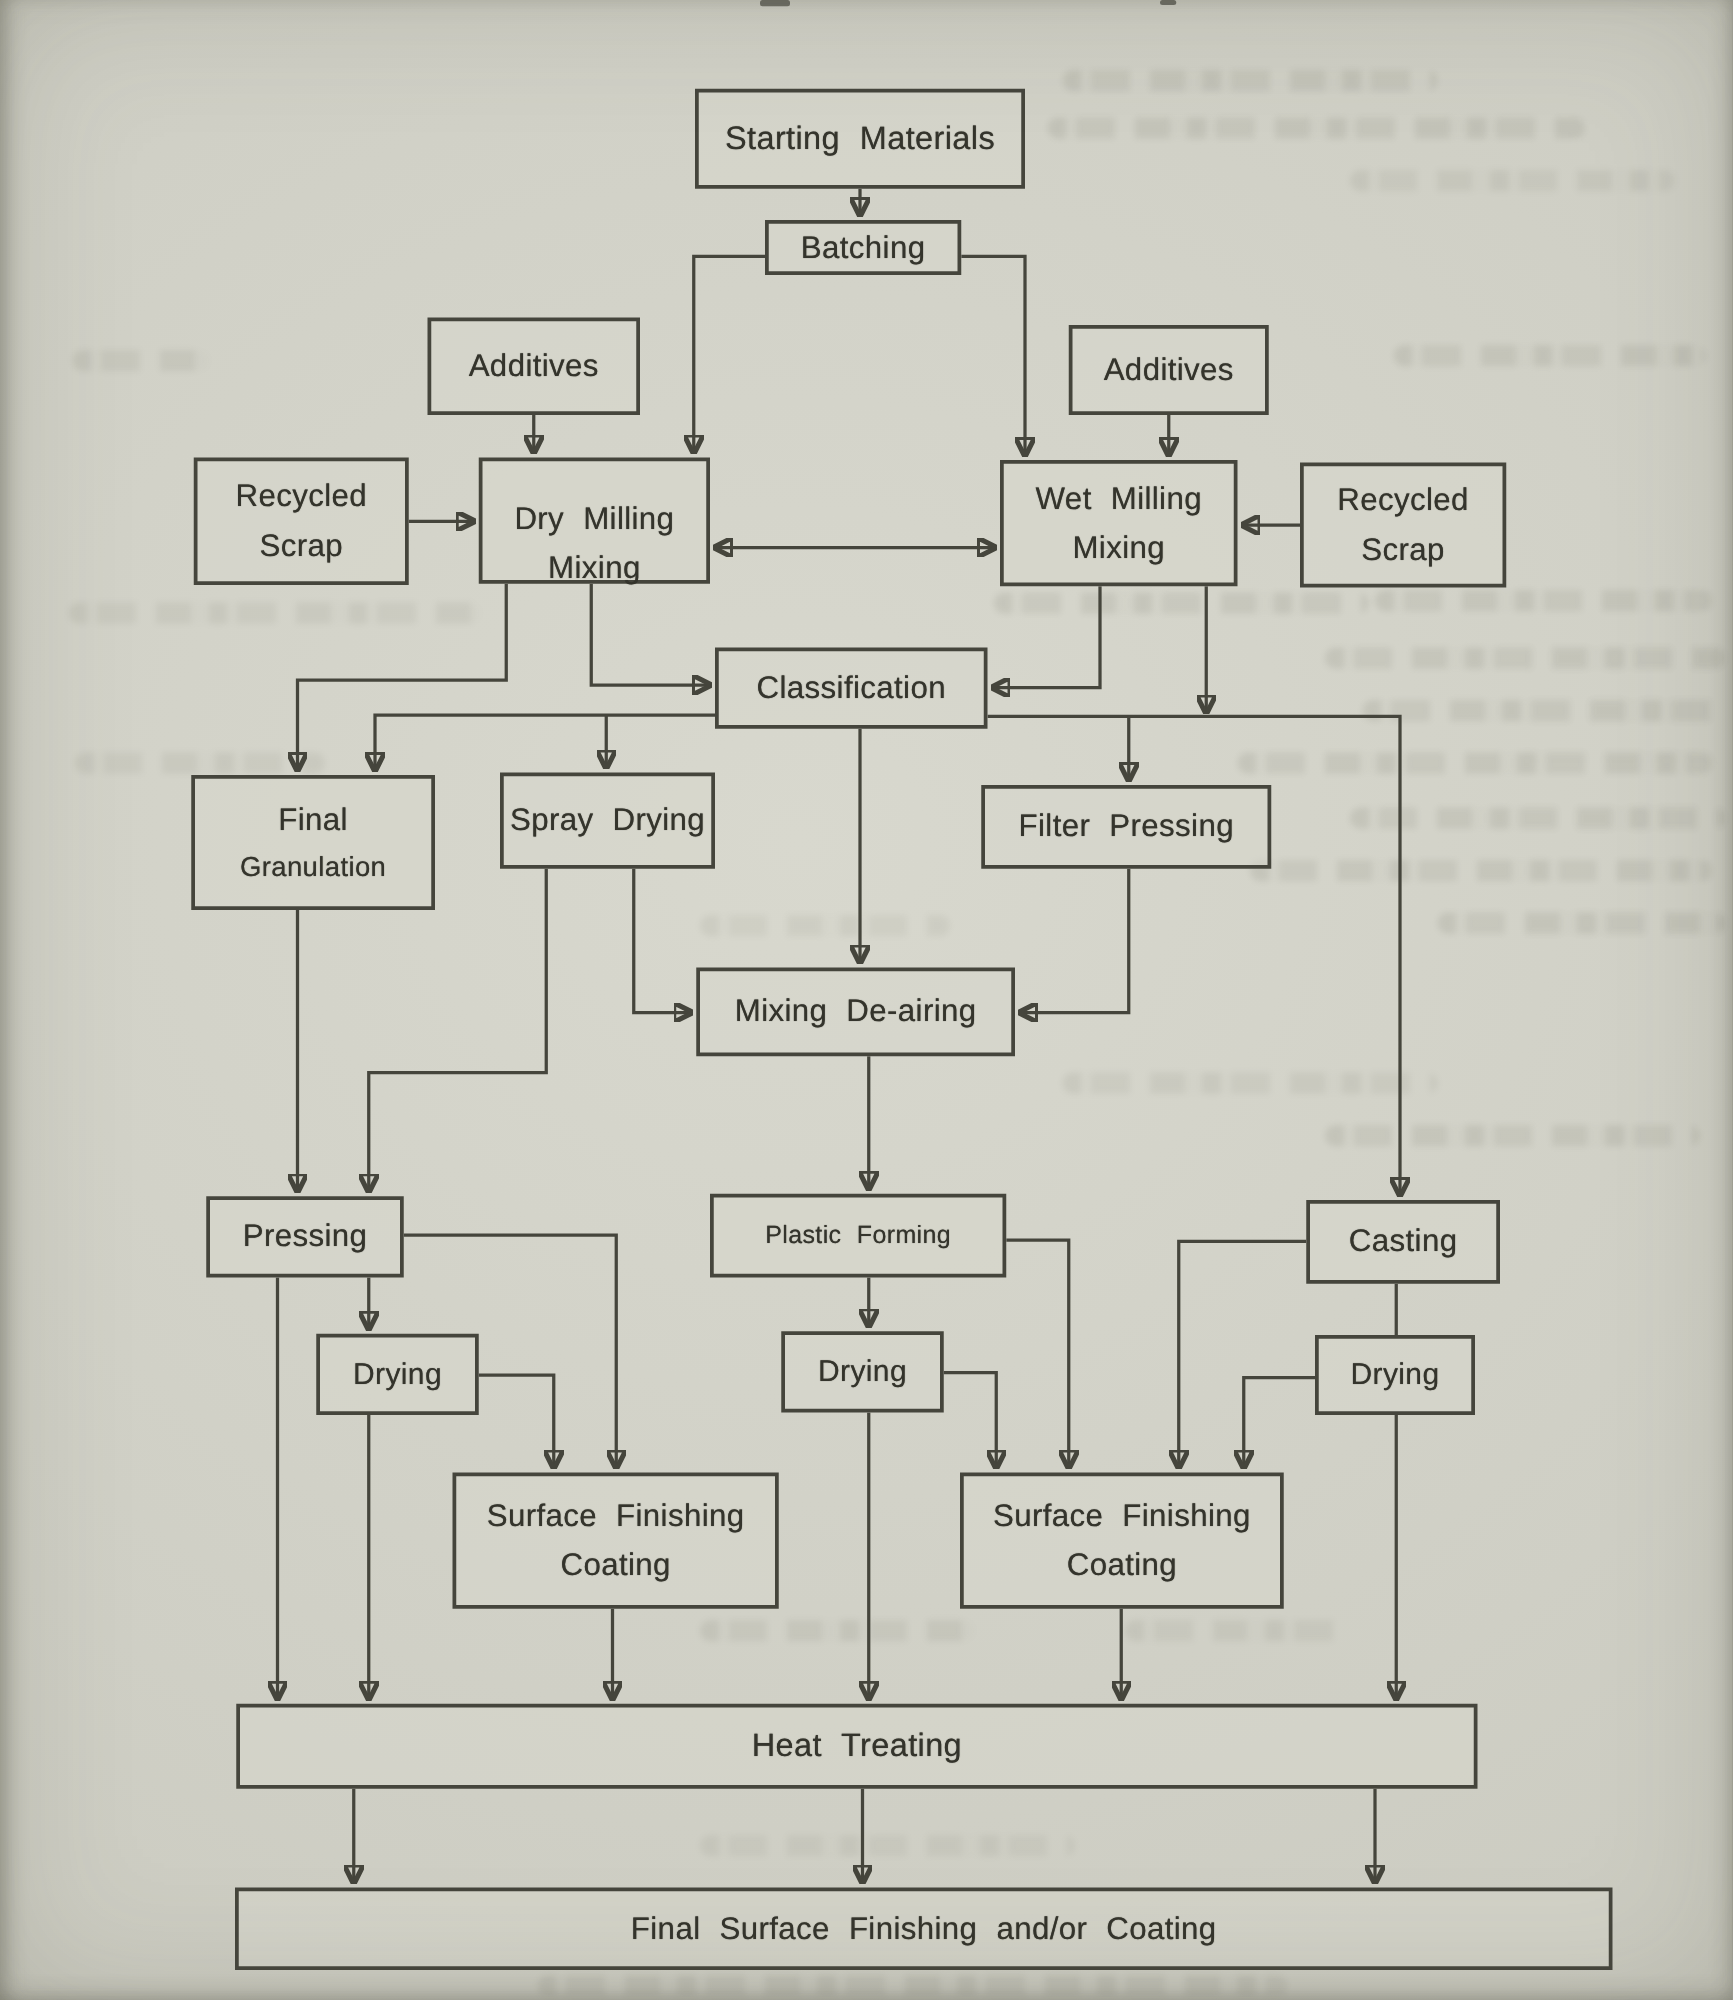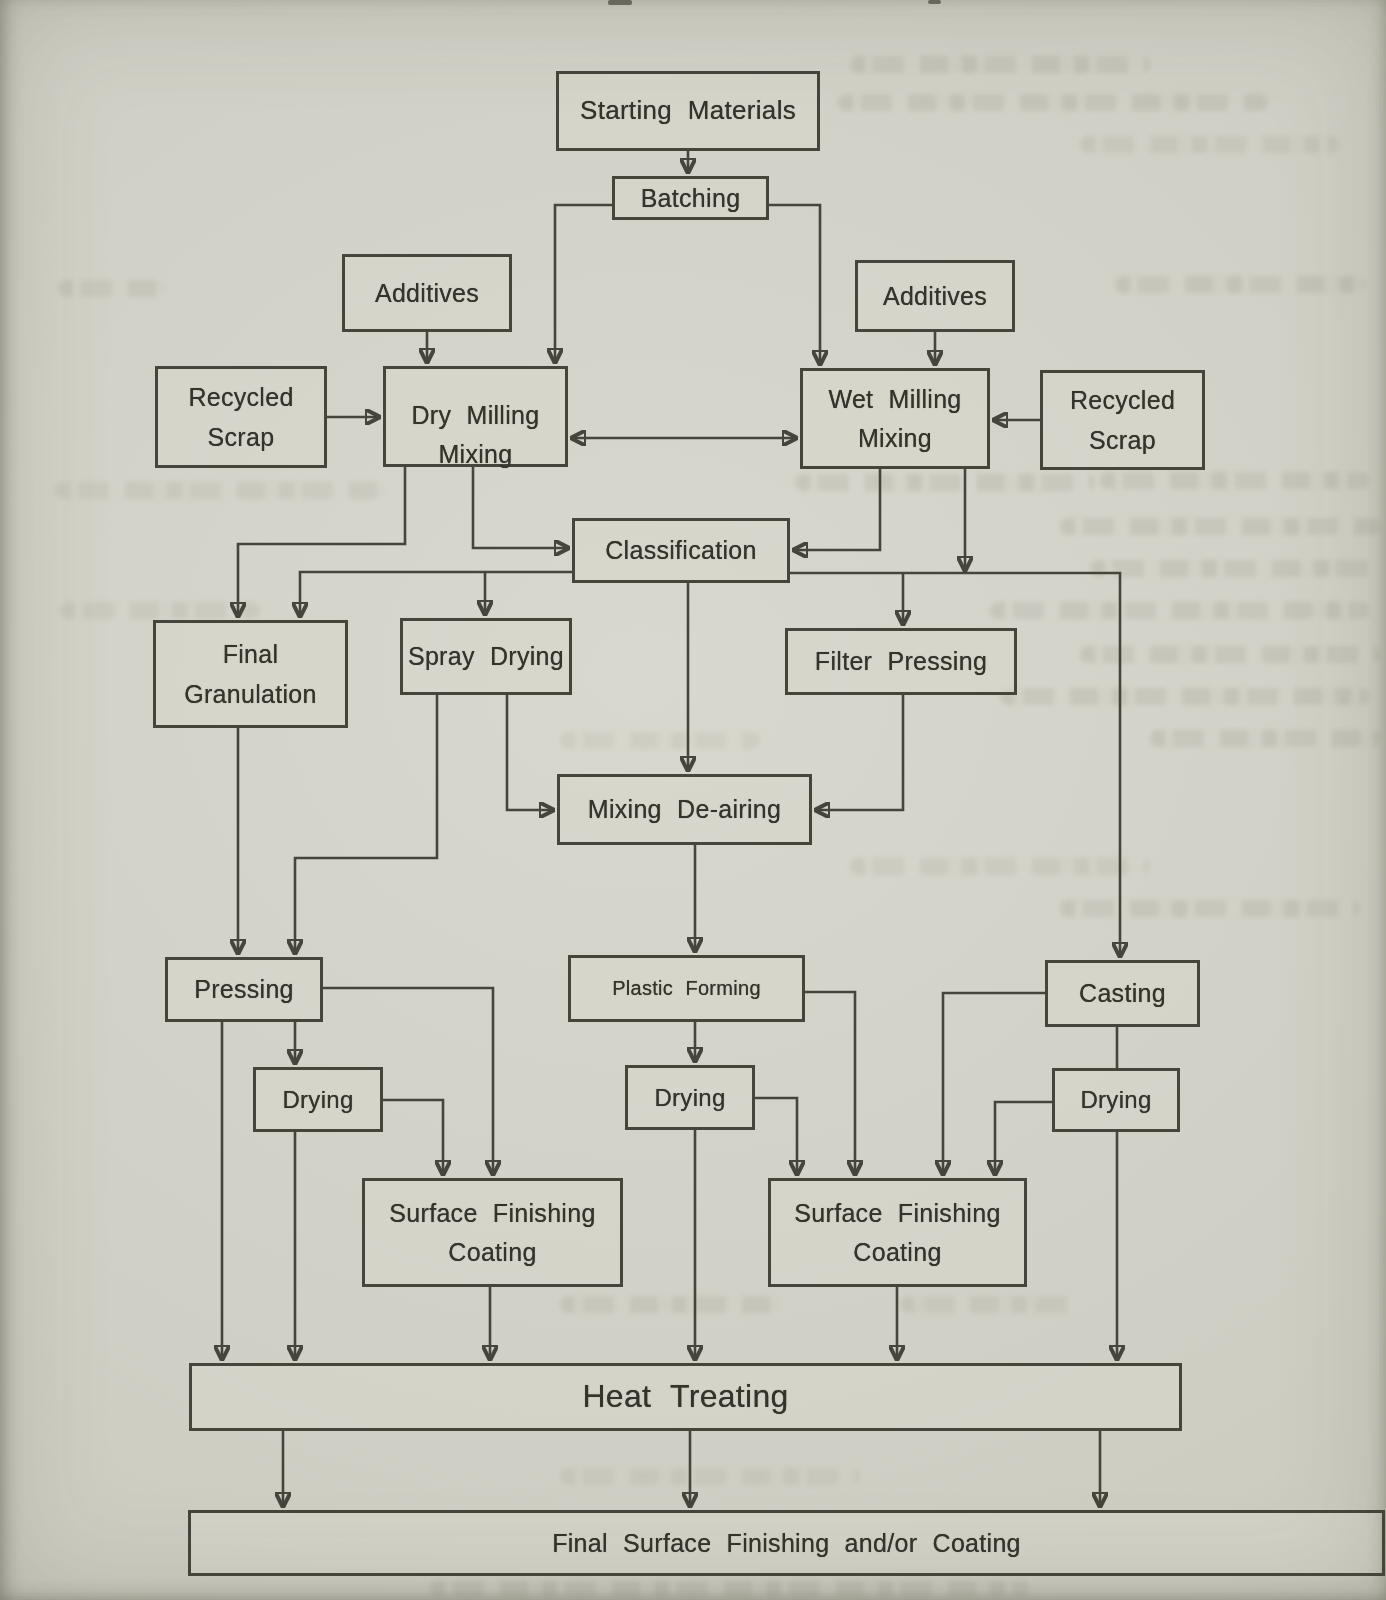--- a/index.html
+++ b/index.html
@@ -137,21 +137,21 @@
       </div>
       <div class="node" style="left: 1040px; top: 370px; width: 165px; height: 100px;">
         <span class="lbl" style="font-size: 25px;">Recycled</span>
         <span class="lbl" style="font-size: 25px;">Scrap</span>
       </div>
       <div class="node" style="left: 572px; top: 518px; width: 218px; height: 65px;">
         <span class="lbl" style="font-size: 25px;">Classification</span>
       </div>
       <div class="node" style="left: 153px; top: 620px; width: 195px; height: 108px;">
         <span class="lbl" style="font-size: 25px;">Final</span>
-        <span class="lbl" style="font-size: 25px;">Granulation</span>
+        <span class="lbl" style="font-size: 22px;">Granulation</span>
       </div>
       <div class="node" style="left: 400px; top: 618px; width: 172px; height: 77px;">
         <span class="lbl" style="font-size: 25px;">Spray Drying</span>
       </div>
       <div class="node" style="left: 785px; top: 628px; width: 232px; height: 67px;">
         <span class="lbl" style="font-size: 25px;">Filter Pressing</span>
       </div>
       <div class="node" style="left: 557px; top: 774px; width: 255px; height: 71px;">
         <span class="lbl" style="font-size: 25px;">Mixing De-airing</span>
       </div>
@@ -175,23 +175,23 @@
       </div>
       <div class="node" style="left: 362px; top: 1178px; width: 261px; height: 109px;">
         <span class="lbl" style="font-size: 25px;">Surface Finishing</span>
         <span class="lbl" style="font-size: 25px;">Coating</span>
       </div>
       <div class="node" style="left: 768px; top: 1178px; width: 259px; height: 109px;">
         <span class="lbl" style="font-size: 25px;">Surface Finishing</span>
         <span class="lbl" style="font-size: 25px;">Coating</span>
       </div>
       <div class="node" style="left: 189px; top: 1363px; width: 993px; height: 68px;">
-        <span class="lbl" style="font-size: 32px;">Heat Treating</span>
-      </div>
-      <div class="node" style="left: 188px; top: 1510px; width: 1197px; height: 66px;">
+        <span class="lbl" style="font-size: 26px;">Heat Treating</span>
+      </div>
+      <div class="node" style="left: 188px; top: 1510px; width: 1102px; height: 66px;">
         <span class="lbl" style="font-size: 25px;">Final Surface Finishing and/or Coating</span>
       </div>
     </div>
   <div class="edge-mark" style="left:608px;top:0;width:24px;height:5px;"></div>
   <div class="edge-mark" style="left:928px;top:0;width:13px;height:4px;"></div>
   <div class="vignette"></div>
 <div class="ghost" style="left: 850px; top: 56px; width: 300px;"></div>
     <div class="ghost" style="left: 838px; top: 94px; width: 430px;"></div>
     <div class="ghost" style="left: 1080px; top: 136px; width: 260px; opacity: 0.35;"></div>
     <div class="ghost" style="left: 58px; top: 280px; width: 110px; opacity: 0.4;"></div>

